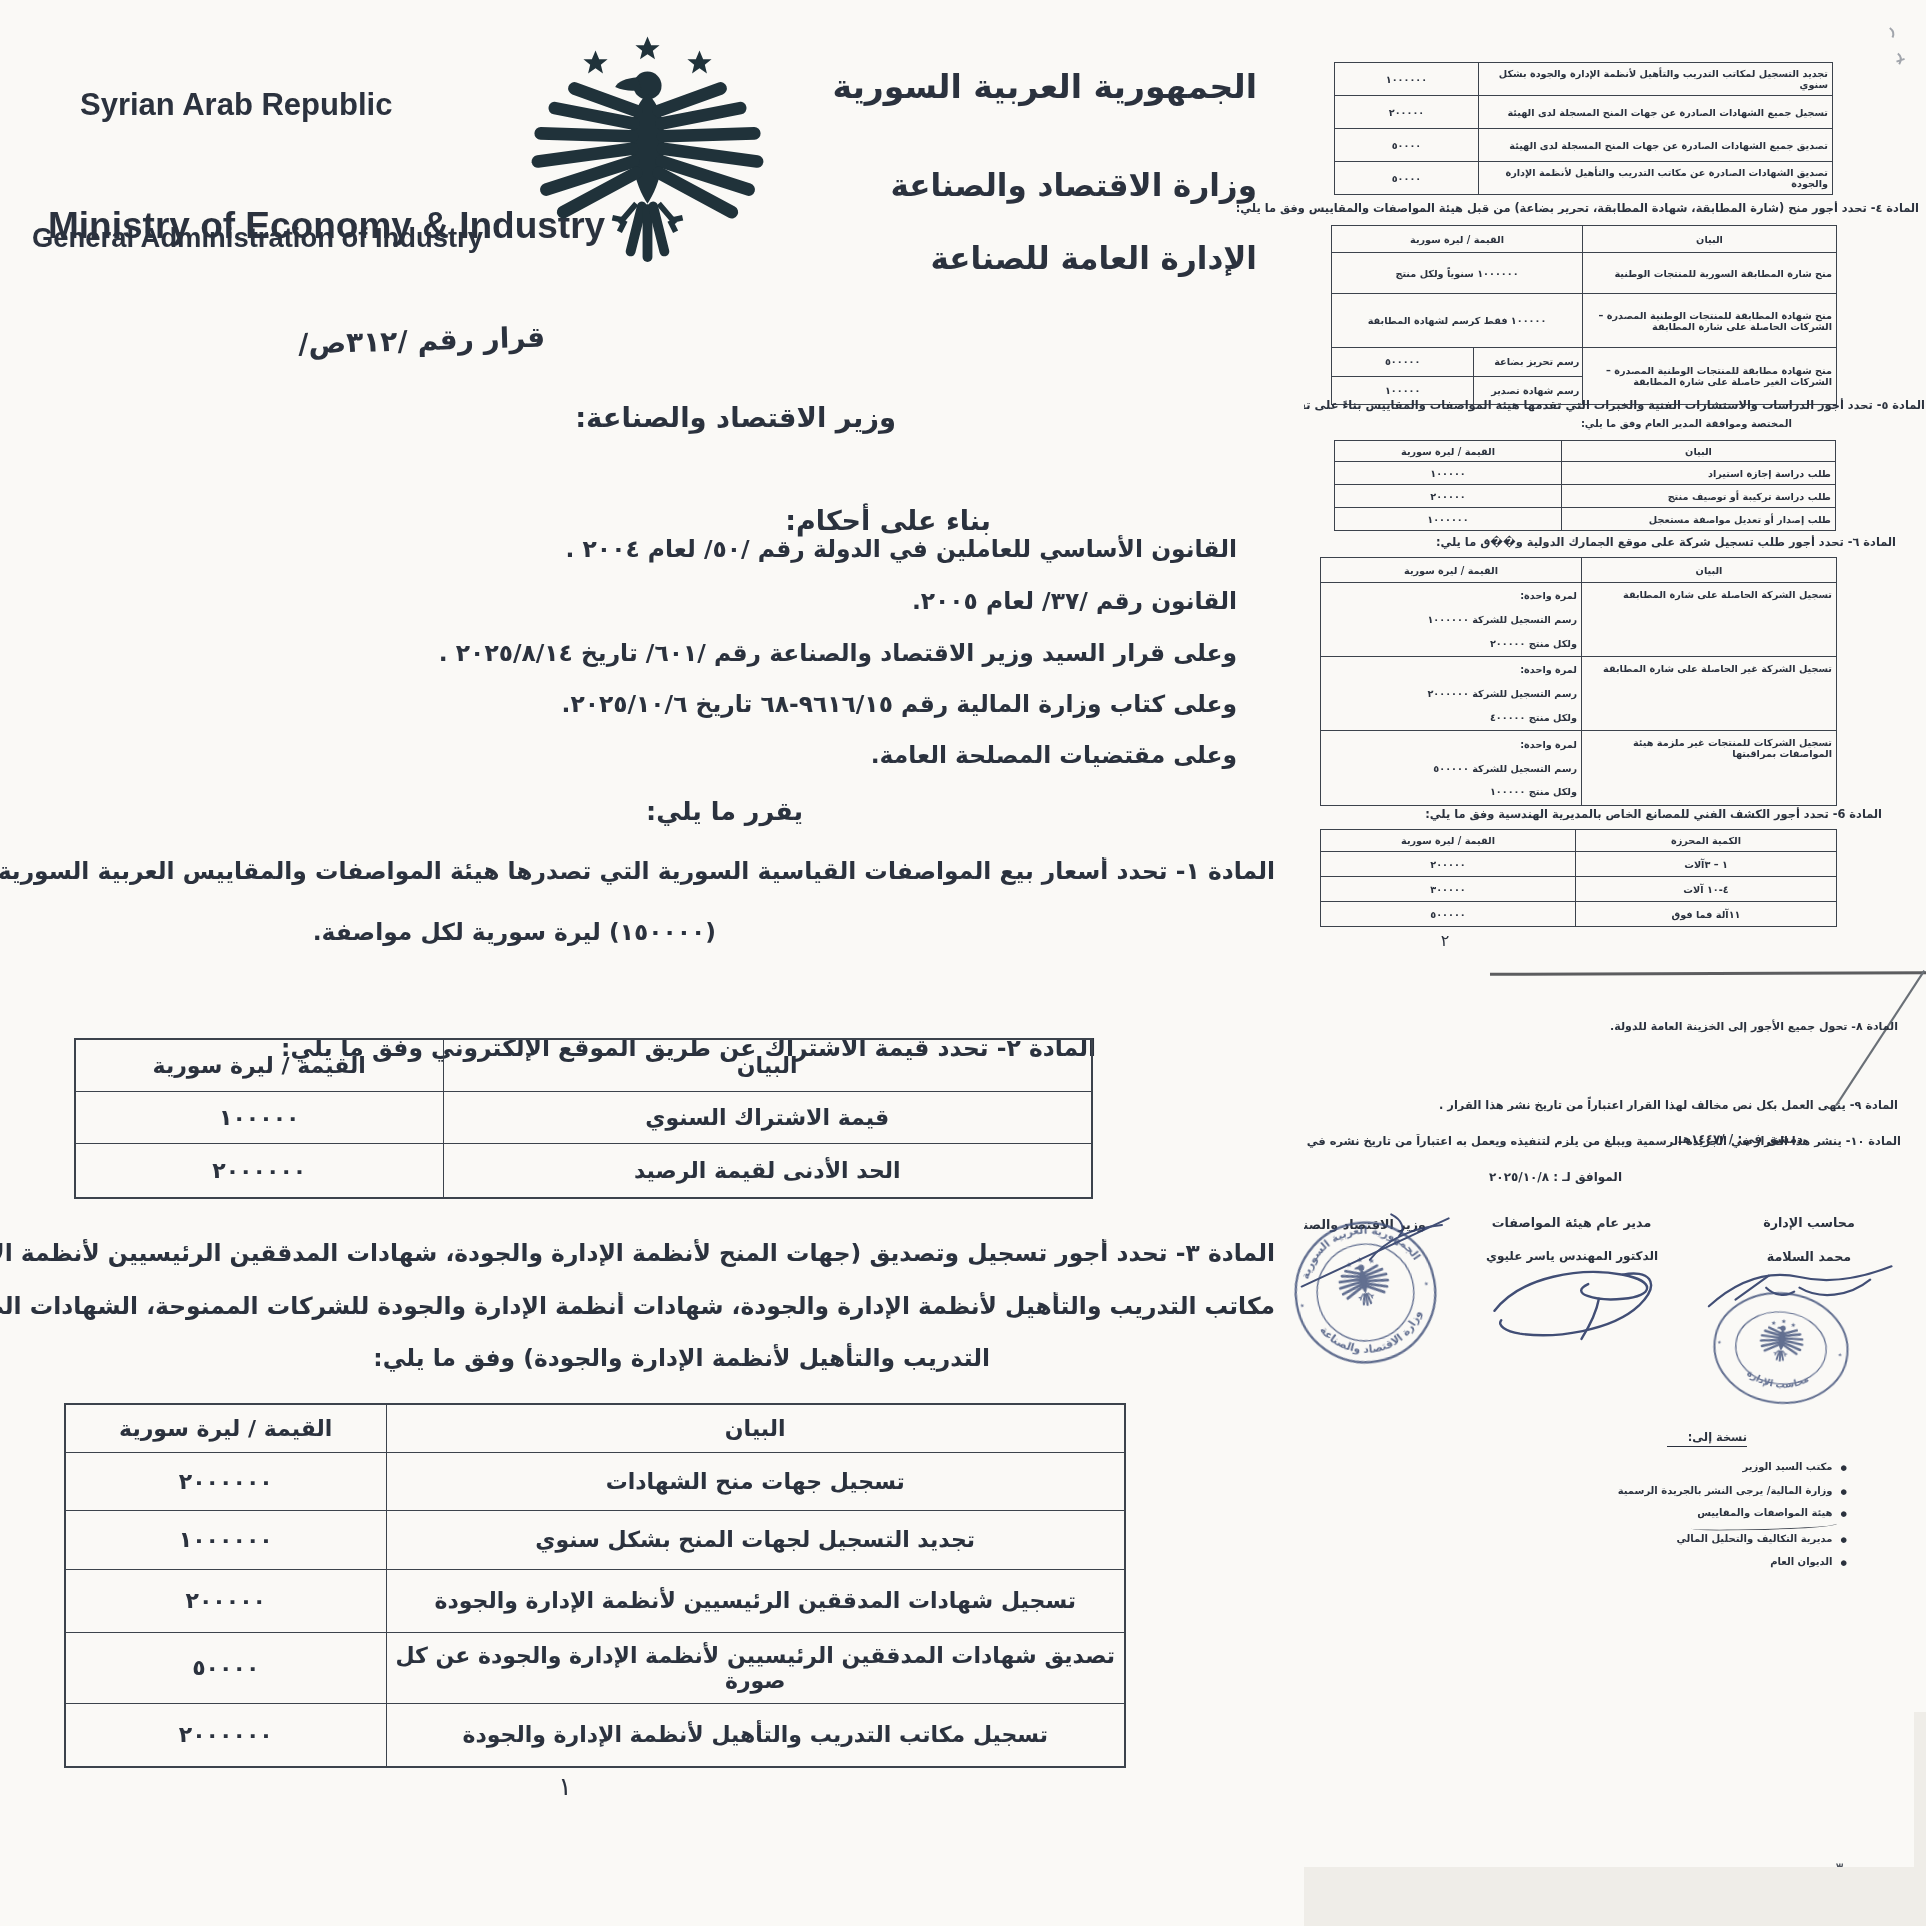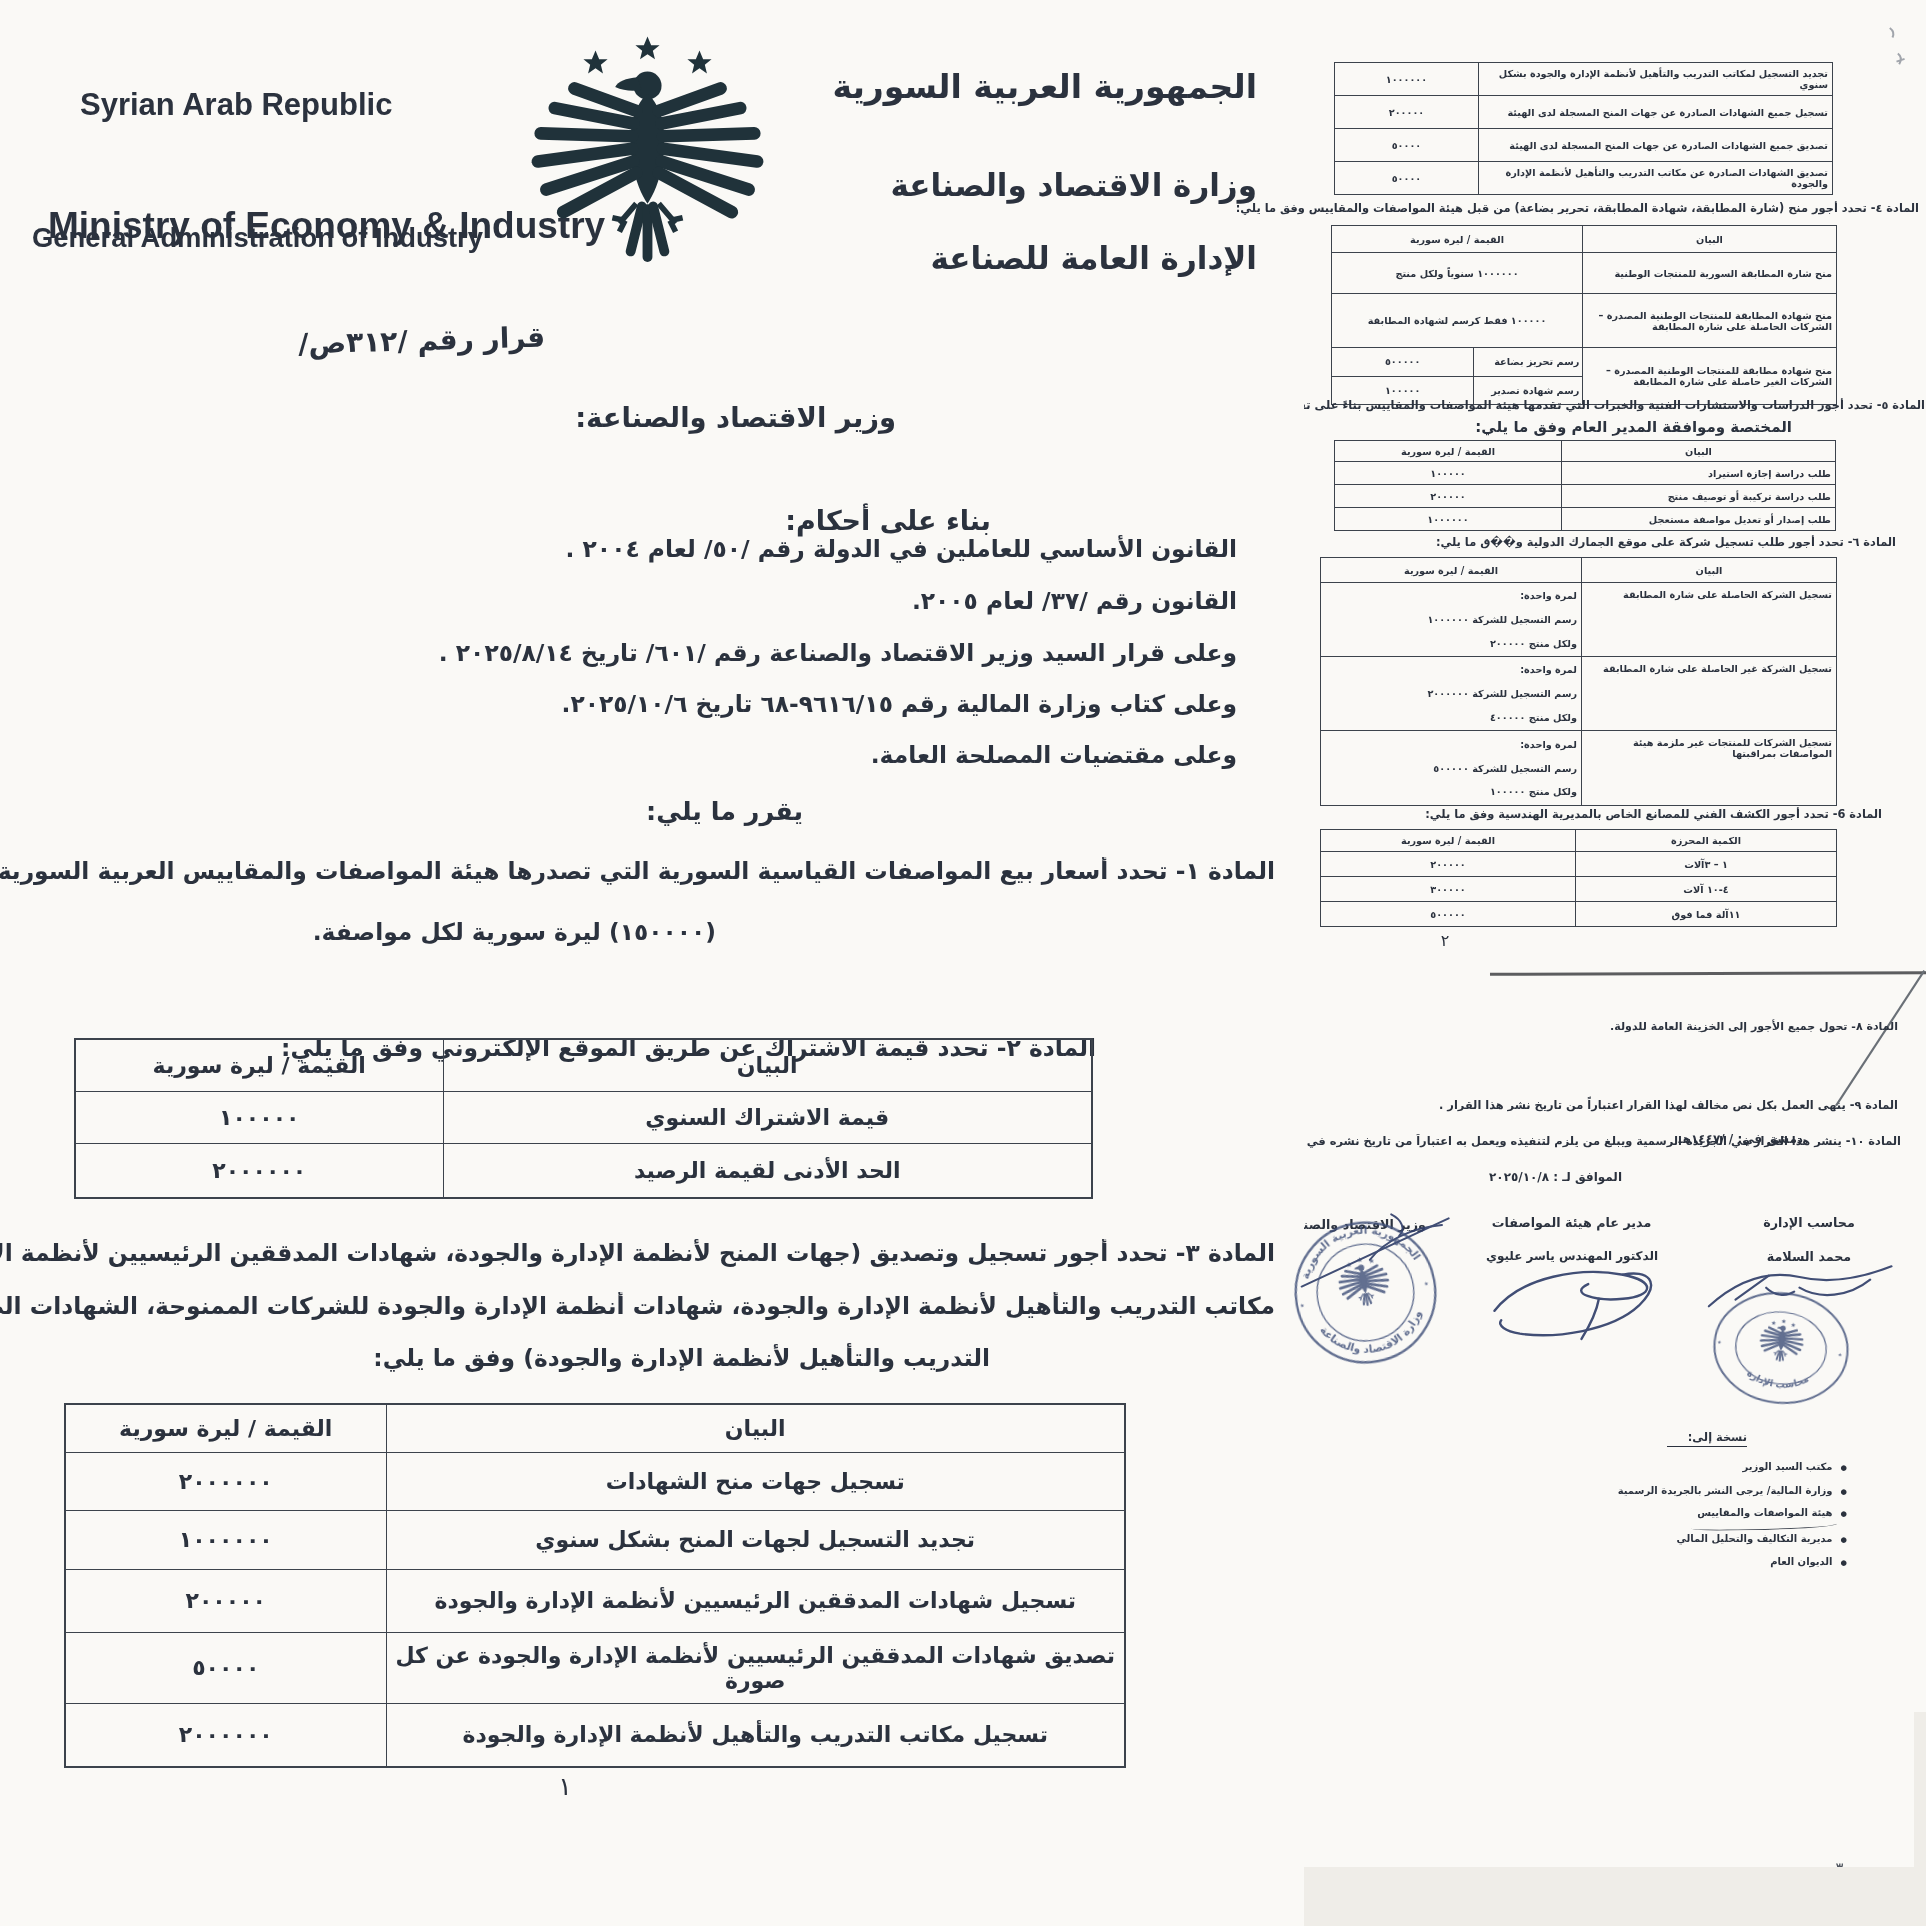--- a/index.html
+++ b/index.html
@@ -247,21 +247,21 @@
         <div class="split-row">
           <div class="split-label">رسم شهادة تصدير</div>
           <div class="split-num">١٠٠٠٠٠</div>
         </div>
       </td>
     </tr>
   </tbody>
     </table>
 
   <div class="abs ar clip" style="left:1304px;top:398px;width:621px;font-size:11.4px;">المادة ٥- تحدد أجور الدراسات والاستشارات الفنية والخبرات التي تقدمها هيئة المواصفات والمقاييس بناءً على تقديرات المديرية</div>
-  <div class="abs ar nw" style="left:1511px;top:418px;width:281px;font-size:15px;">المختصة وموافقة المدير العام وفق ما يلي:</div>
+  <div class="abs ar nw" style="left:1511px;top:418px;width:281px;font-size:10px;">المختصة وموافقة المدير العام وفق ما يلي:</div>
 
   <table class="ftbl small" style="left:1334px;top:440px;width:502px;">
     <colgroup>
         <col style="width:274px">
         <col style="width:227px">
       </colgroup>
     <tbody>
         <tr style="height:21.4px">
       <th>البيان</th>
       <th>القيمة / ليرة سورية</th>

